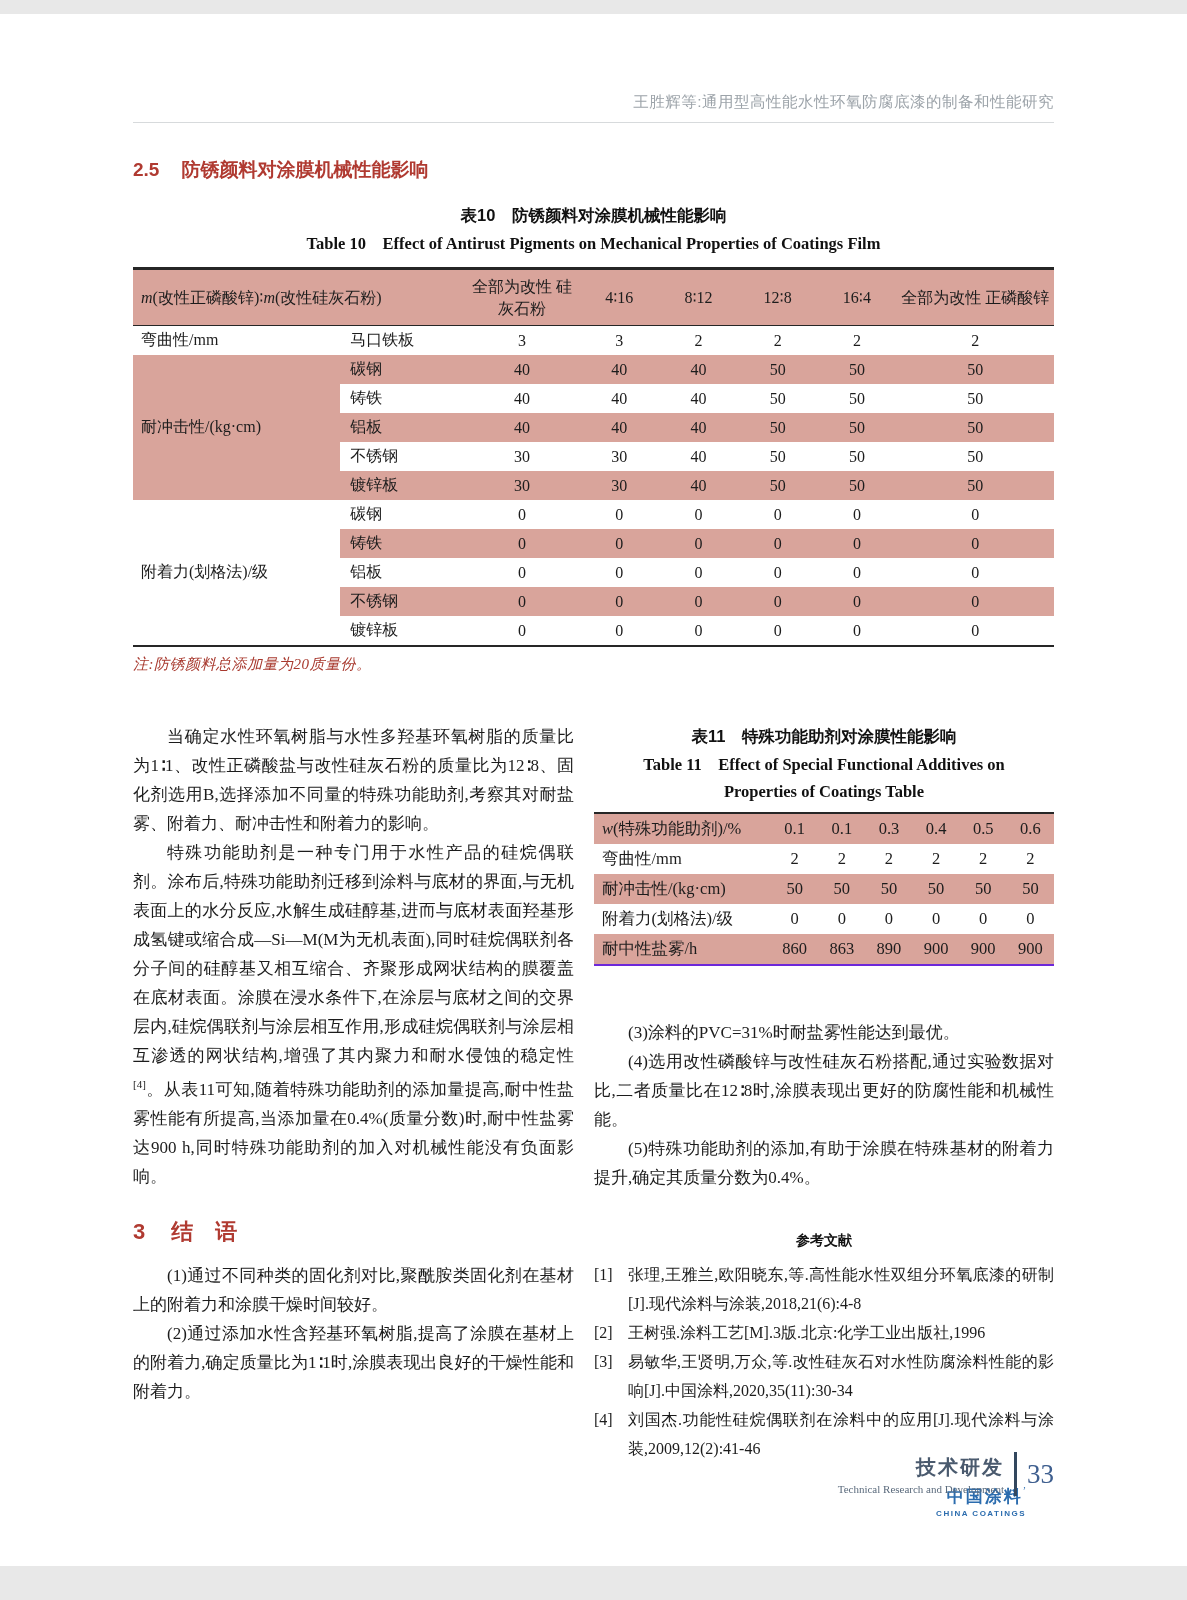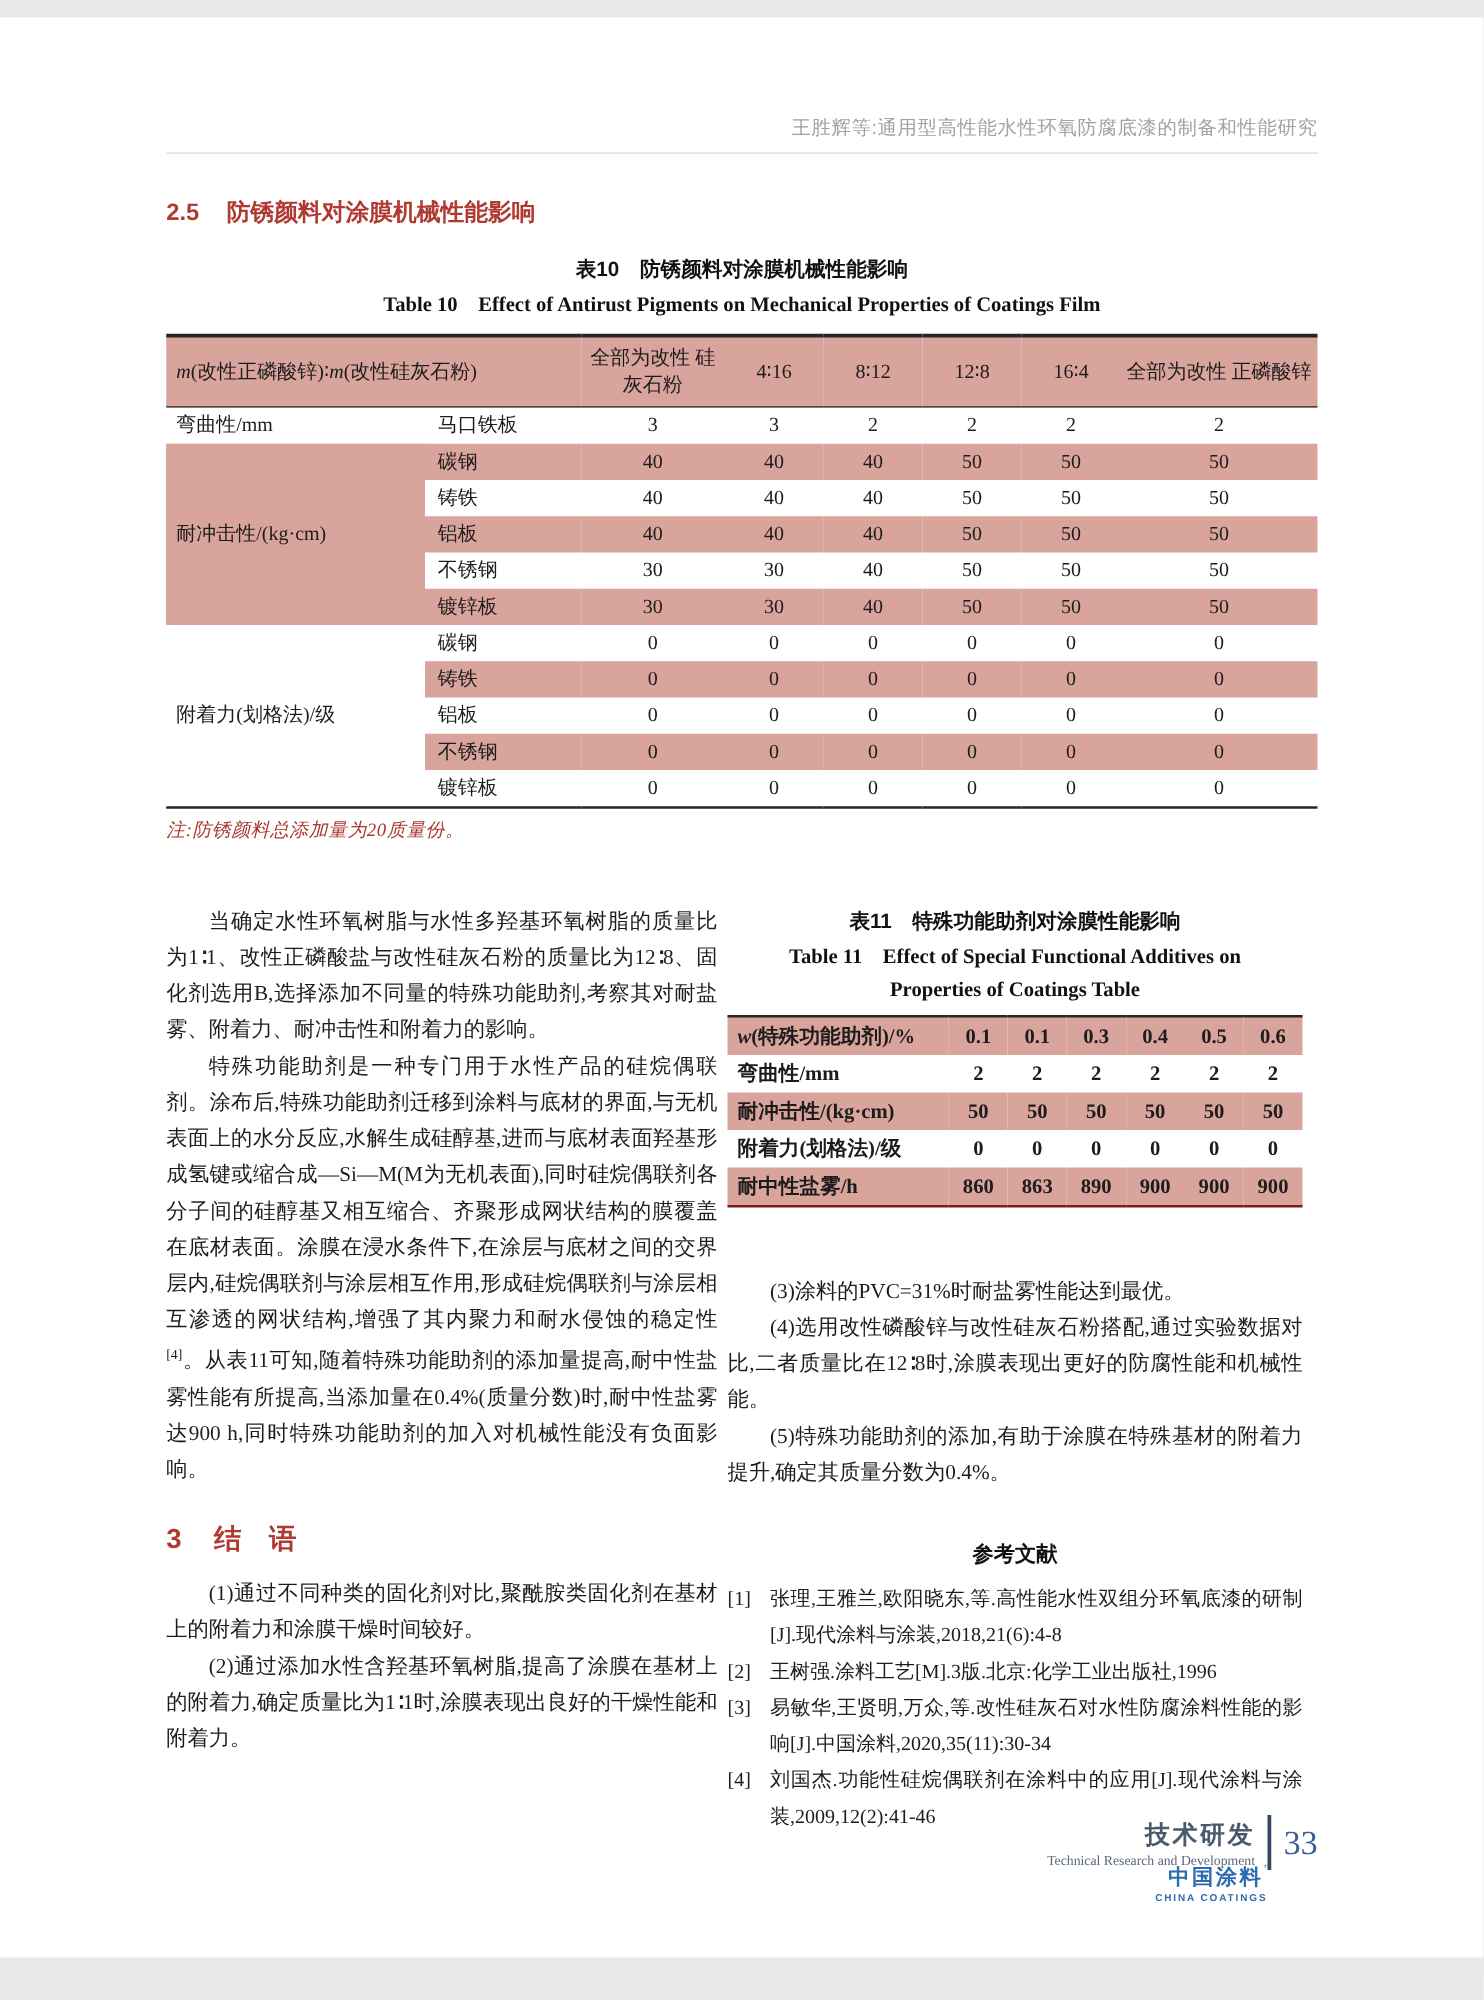--- a/index.html
+++ b/index.html
@@ -58,49 +58,49 @@
   .c { text-align:center; }
   .ital { font-style:italic; }
 
   .note {
     margin-top:8px;
     font-size:15px; color:#a8392e; font-style:italic;
     letter-spacing:0.5px;
   }
 
   
-  .columns { display:flex; gap:8px; margin-top:48px; }
+  .columns { display:flex; gap:20px; margin-top:48px; }
   .col-left  { width:441px; }
   .col-right { width:460px; }
 
   .para {
     font-size:17px; line-height:29px; text-align:justify;
     text-indent:2em;
   }
   .para + .para { margin-top:0; }
   sup { font-size:11px; }
 
   .sec3-heading {
     margin:26px 0 14px 0;
     font-family:"Liberation Sans", sans-serif;
     font-weight:bold; font-size:22px; color:#b03a31;
   }
   .sec3-heading .sec-num { margin-right:26px; }
 
   
   .cap-zh.first { margin-top:4px; }
-  .t11 { margin-top:10px; border-top:2.5px solid #262626; border-bottom:2px solid #7f1d1d;font-weight:bold; }
+  .t11 { margin-top:10px; border-top:2.5px solid #262626; border-bottom:2px solid #6d28d9; }
   .t11 td { font-size:16.5px; height:27px; }
 
   .concl { margin-top:52px; }
 
   .refs-title {
     margin:40px 0 10px 0; text-align:center;
     font-family:"Liberation Sans", sans-serif;
-    font-weight:bold; font-size:17px; color:#111;
+    font-weight:bold; font-size:14px; color:#111;
   }
   .ref { display:flex; font-size:16px; line-height:29px; text-align:justify; }
   .ref-num { flex:0 0 34px; }
   .ref-text { flex:1; }
 
   
   .logo { margin-top:22px; text-align:right; padding-right:28px; }
   .logo-zh {
     font-family:"Liberation Sans", sans-serif;
     font-weight:bold; font-size:17px; color:#2b6cae; letter-spacing:2px;

